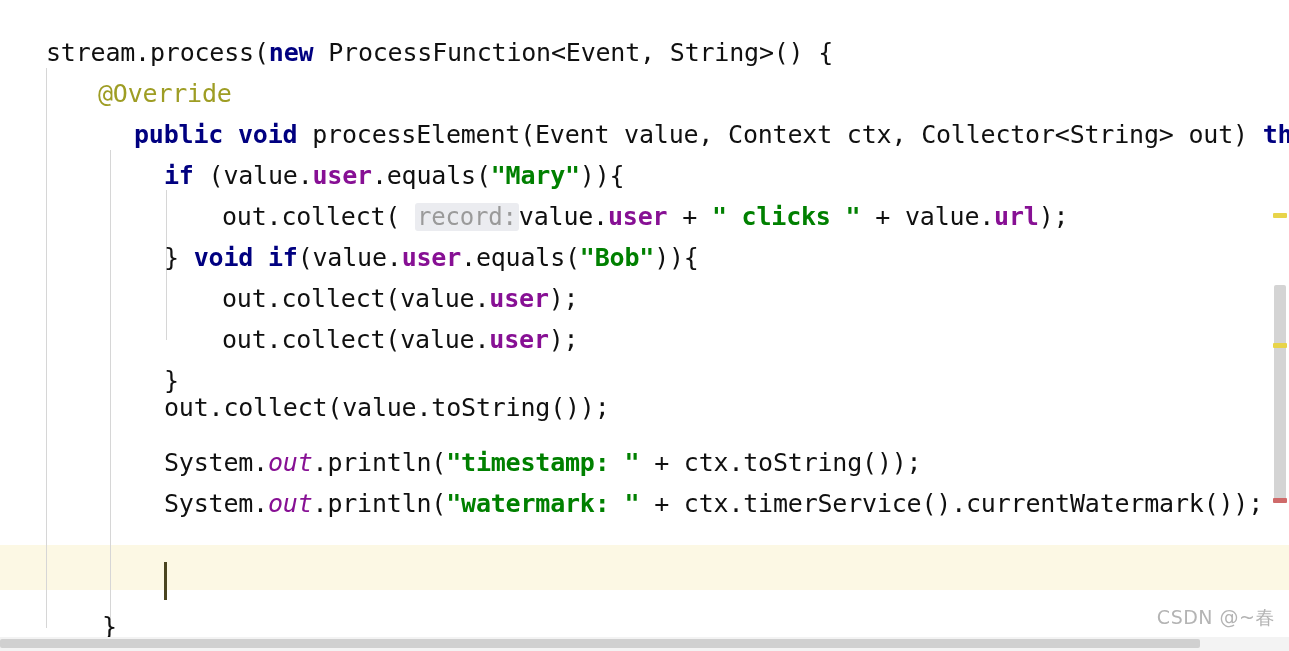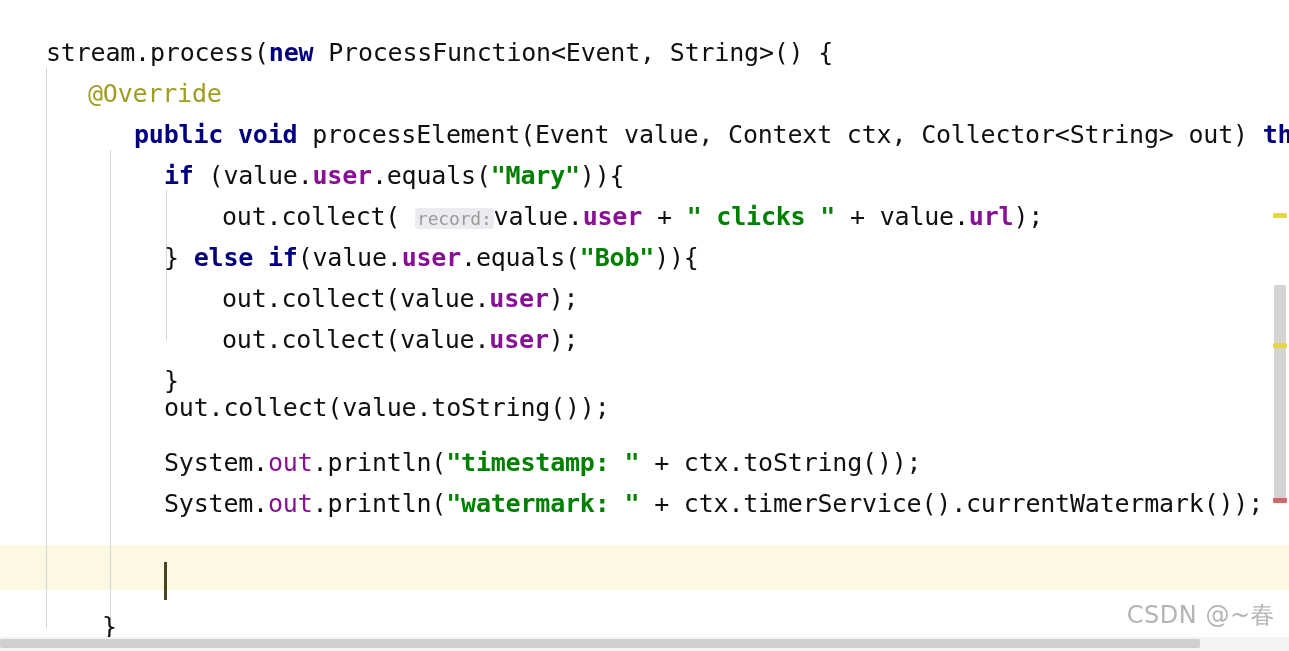--- a/index.html
+++ b/index.html
@@ -55,31 +55,31 @@
     font-size: 25px;
     line-height: 41px;
     letter-spacing: -0.2px;
     color: #101010;
   }
 
   
   .tok-kw      { color: #000080; font-weight: bold; }
   .tok-str     { color: #008000; font-weight: bold; }
   .tok-field   { color: #871094; font-weight: bold; }
-  .tok-static  { color: #871094; }
+  .tok-static  { color: #871094; font-style: italic; }
   .tok-anno    { color: #9e9d24; }
   .tok-plain   { color: #101010; }
 
   
   .inlay-hint {
     background: #ebecf0;
     color: #9a9a9a;
     border-radius: 3px;
     padding: 0 2px;
-    font-size: 18px;
+    font-size: 24px;
   }
 
   
   .caret {
     position: absolute;
     width: 3px;
     background: #4a4520;
     z-index: 5;
   }
 
@@ -132,21 +132,21 @@
     border-radius: 2px;
     z-index: 7;
   }
 
   
   .watermark {
     position: absolute;
     right: 14px;
     bottom: 20px;
     font-family: "DejaVu Sans", "Liberation Sans", sans-serif;
-    font-size: 24px;
+    font-size: 19px;
     color: #b4b4b4;
     letter-spacing: 0.5px;
     z-index: 8;
     white-space: nowrap;
   }
 </style>
 </head>
 <body>
 
 <div id="editor">
@@ -154,25 +154,25 @@
   <div class="current-line" id="cur-line" style="top: 545px; height: 45px;"></div>
 
   <div id="indent-guides">
       <div class="indent-guide" style="left: 46px; top: 68px; height: 560px;"></div>
       <div class="indent-guide" style="left: 110px; top: 150px; height: 470px;"></div>
       <div class="indent-guide" style="left: 166px; top: 190px; height: 150px;"></div>
     </div>
 
   <div class="code-layer" id="code-layer">
       <div class="code-line" style="top: 32px; left: 46px;"><span class="tok-plain">stream.process(</span><span class="tok-kw">new</span><span class="tok-plain"> ProcessFunction&lt;Event, String&gt;() {</span></div>
-      <div class="code-line" style="top: 73px; left: 88px;"><span class="tok-anno">@Override</span></div>
+      <div class="code-line" style="top: 73px; left: 98px;"><span class="tok-anno">@Override</span></div>
       <div class="code-line" style="top: 114px; left: 102px; margin-left: 32px;"><span class="tok-kw">public void</span><span class="tok-plain"> processElement(Event value, Context ctx, Collector&lt;String&gt; out) </span><span class="tok-kw">thr</span></div>
       <div class="code-line" style="top: 155px; left: 164px;"><span class="tok-kw">if</span><span class="tok-plain"> (value.</span><span class="tok-field">user</span><span class="tok-plain">.equals(</span><span class="tok-str">"Mary"</span><span class="tok-plain">)){</span></div>
       <div class="code-line" style="top: 196px; left: 222px;"><span class="tok-plain">out.collect(</span><span class="tok-plain"> </span><span class="inlay-hint">record:</span><span class="tok-plain">value.</span><span class="tok-field">user</span><span class="tok-plain"> + </span><span class="tok-str">" clicks "</span><span class="tok-plain"> + value.</span><span class="tok-field">url</span><span class="tok-plain">);</span></div>
-      <div class="code-line" style="top: 237px; left: 164px;"><span class="tok-plain">} </span><span class="tok-kw">else if</span><span class="tok-plain">(value.</span><span class="tok-field">user</span><span class="tok-plain">.equals(</span><span class="tok-str">"Bob"</span><span class="tok-plain">)){</span></div>
+      <div class="code-line" style="top: 237px; left: 164px;"><span class="tok-plain">} </span><span class="tok-kw">void if</span><span class="tok-plain">(value.</span><span class="tok-field">user</span><span class="tok-plain">.equals(</span><span class="tok-str">"Bob"</span><span class="tok-plain">)){</span></div>
       <div class="code-line" style="top: 278px; left: 222px;"><span class="tok-plain">out.collect(value.</span><span class="tok-field">user</span><span class="tok-plain">);</span></div>
       <div class="code-line" style="top: 319px; left: 222px;"><span class="tok-plain">out.collect(value.</span><span class="tok-field">user</span><span class="tok-plain">);</span></div>
       <div class="code-line" style="top: 360px; left: 164px;"><span class="tok-plain">}</span></div>
       <div class="code-line" style="top: 387px; left: 164px;"><span class="tok-plain">out.collect(value.toString());</span></div>
       <div class="code-line" style="top: 442px; left: 164px;"><span class="tok-plain">System.</span><span class="tok-static">out</span><span class="tok-plain">.println(</span><span class="tok-str">"timestamp: "</span><span class="tok-plain"> + ctx.toString());</span></div>
       <div class="code-line" style="top: 483px; left: 164px;"><span class="tok-plain">System.</span><span class="tok-static">out</span><span class="tok-plain">.println(</span><span class="tok-str">"watermark: "</span><span class="tok-plain"> + ctx.timerService().currentWatermark());</span></div>
       <div class="code-line" style="top: 565px; left: 164px;"></div>
       <div class="code-line" style="top: 606px; left: 102px;"><span class="tok-plain">}</span></div>
     </div>
 

